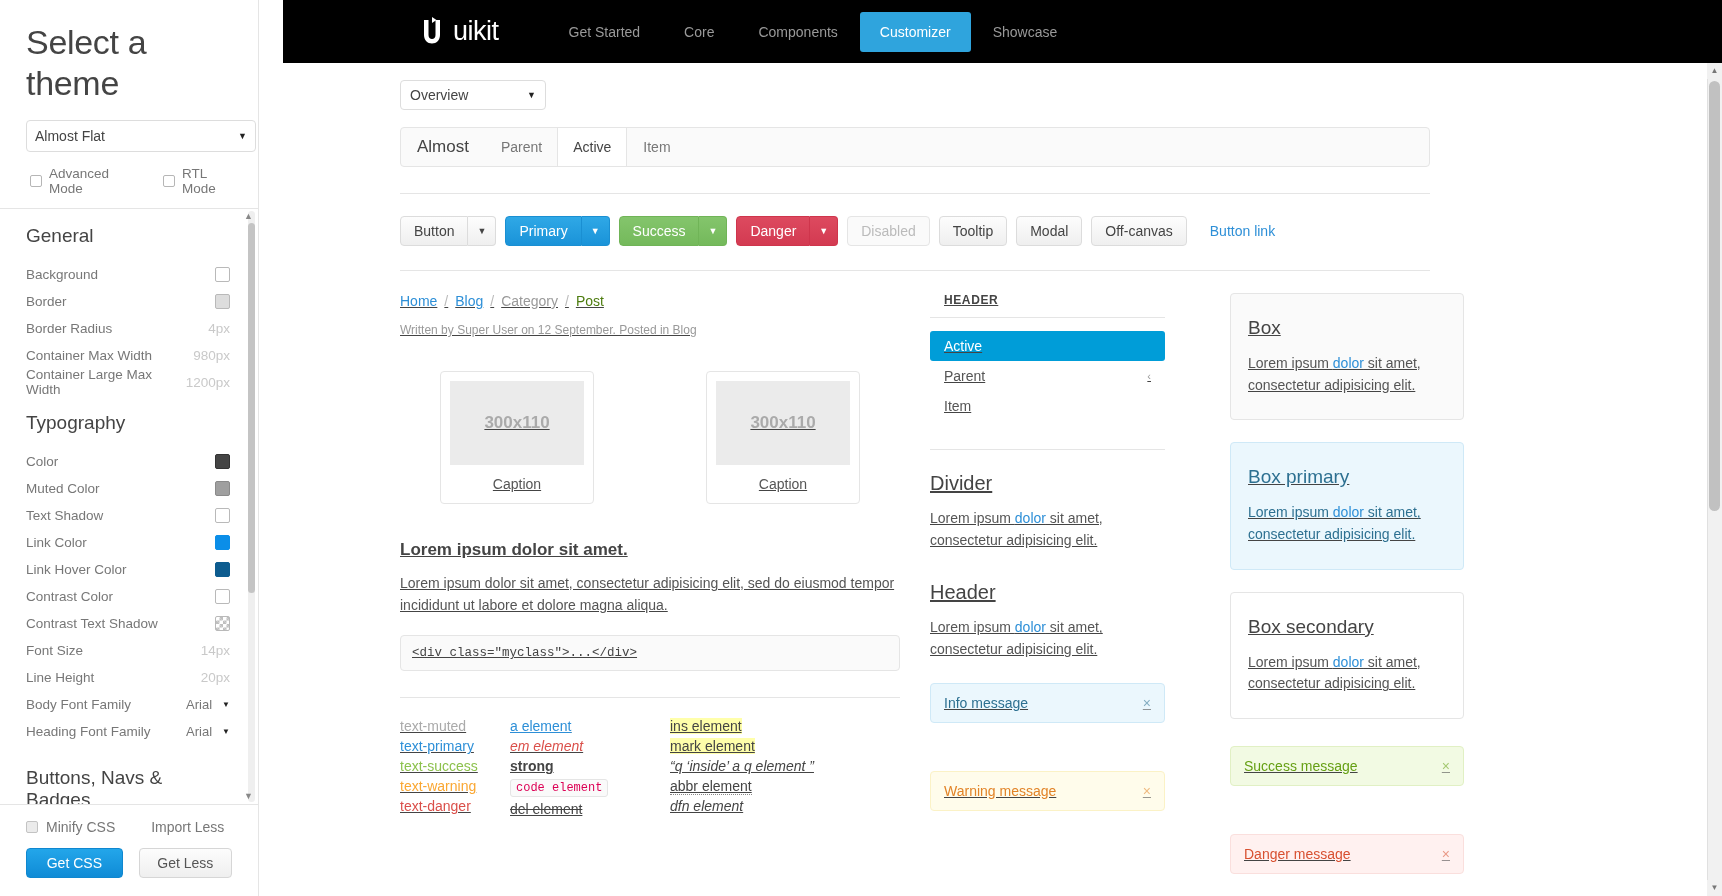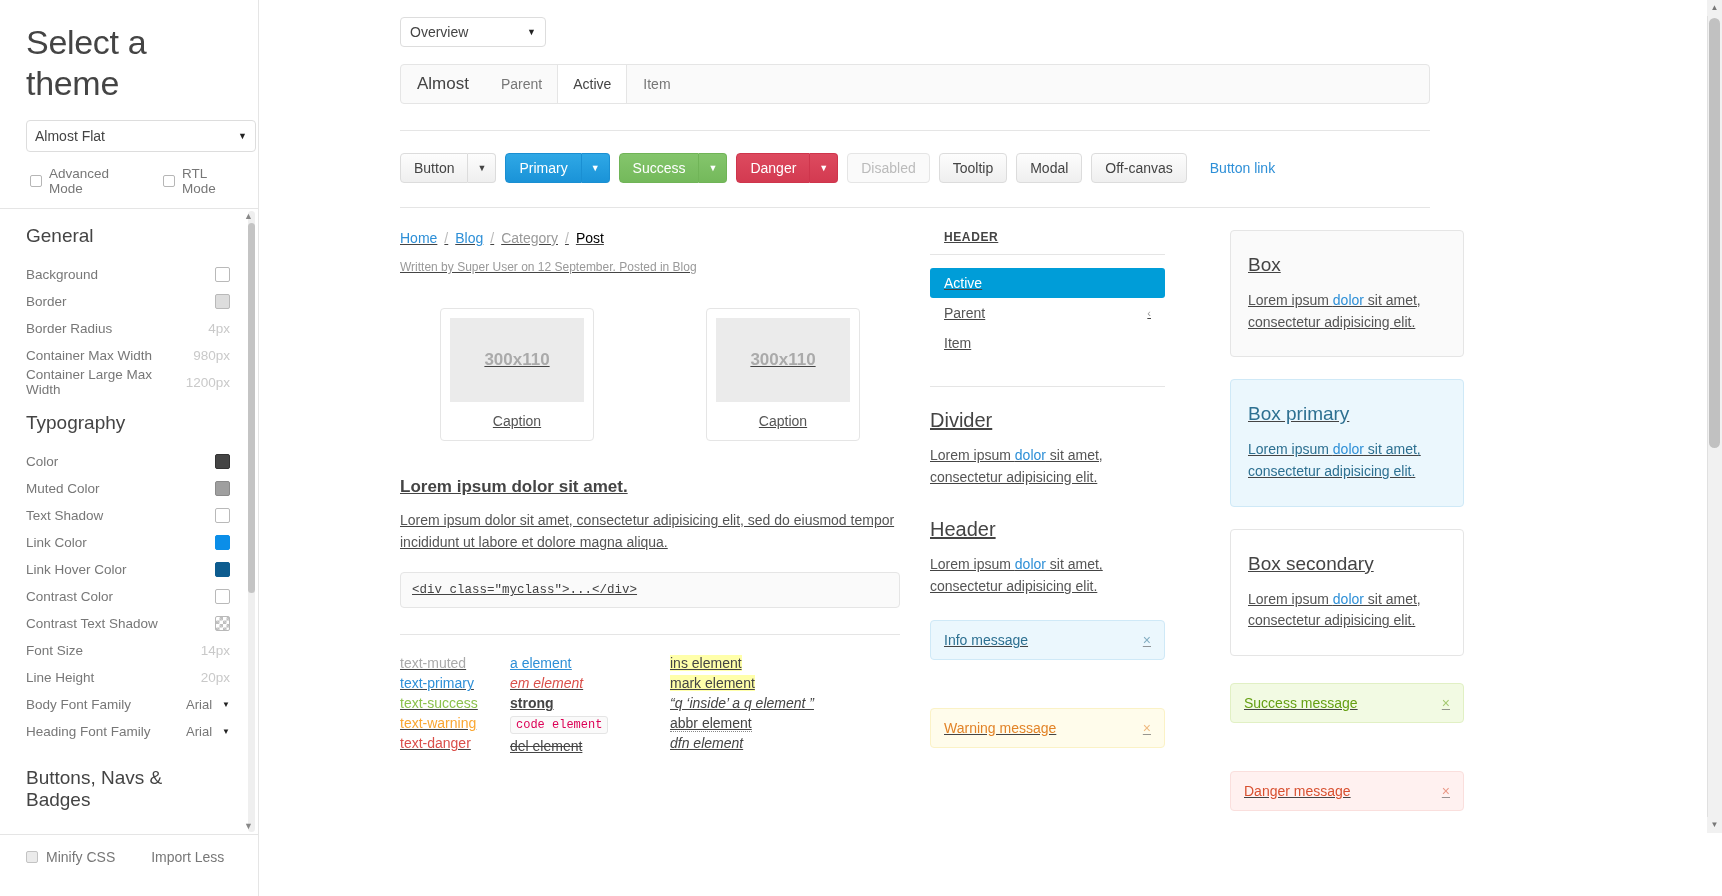--- a/index.html
+++ b/index.html
@@ -208,21 +208,21 @@
   
   .grid { display:flex; margin-top:22px; width:1160px;text-decoration:underline; }
   .col-article { width:500px; flex:0 0 500px; }
   .col-mid { width:235px; flex:0 0 235px; margin-left:30px; }
   .col-right { width:234px; flex:0 0 234px; margin-left:65px; }
 
   .breadcrumb { font-size:14px; color:#444; display:flex; gap:7px; }
   .breadcrumb a { color:#2d8fd7; text-decoration:none; }
   .breadcrumb .sep { color:#bbb; }
   .breadcrumb .muted { color:#999; }
-  .breadcrumb .cur { color:#000000; }
+  .breadcrumb .cur { color:#4d7c0f; }
 
   .article-title {
     font-size:33px; font-weight:400; color:#444; margin:33px 0 0 0;
     letter-spacing:-0.2px;
   }
   .article-meta { font-size:12px; color:#999; margin-top:14px; }
 
   .figs { display:flex; gap:32px; margin-top:20px; }
   .fig {
     width:234px; border:1px solid #e5e5e5; border-radius:4px; background:#fff;
@@ -424,25 +424,47 @@
   </div>
 
   <div class="cz-foot">
     <div class="cz-foot-row">
       <label>
         <span class="cbx grey"></span>
         <span>Minify CSS</span>
       </label>
       <span class="importless">Import Less</span>
     </div>
+    <div class="cz-btns">
+      <button class="btn btn-primary-big">Get CSS</button>
+      <button class="btn btn-default-big">Get Less</button>
+    </div>
   </div>
 </div>
 
 <div id="stage">
 
+  <div class="navbar">
+    <div class="brand">
+      <span>
+        <svg width="26" height="30" viewBox="0 0 26 30" aria-hidden="true">
+          <path d="M5 3 L5 18 C5 23 8.5 26.5 13 26.5 C17.5 26.5 21 23 21 18 L21 3 L16.5 3 L16.5 18 C16.5 20.5 15 22 13 22 C11 22 9.5 20.5 9.5 18 L9.5 3 Z" fill="#ffffff"></path>
+          <path d="M13 0 L17.5 3 L13 6 Z" fill="#ffffff"></path>
+        </svg>
+      </span>
+      <span>uikit</span>
+    </div>
+    <div class="nav-links">
+      <a href="#">Get Started</a>
+      <a href="#">Core</a>
+      <a href="#">Components</a>
+      <a href="#" class="active">Customizer</a>
+      <a href="#">Showcase</a>
+    </div>
+  </div>
 
   <div class="viewport">
     <div class="page">
 
       <div class="sec-select">
         <span>Overview</span>
         <span class="cz-caret">▼</span>
       </div>
 
       <div class="demo-nav">

